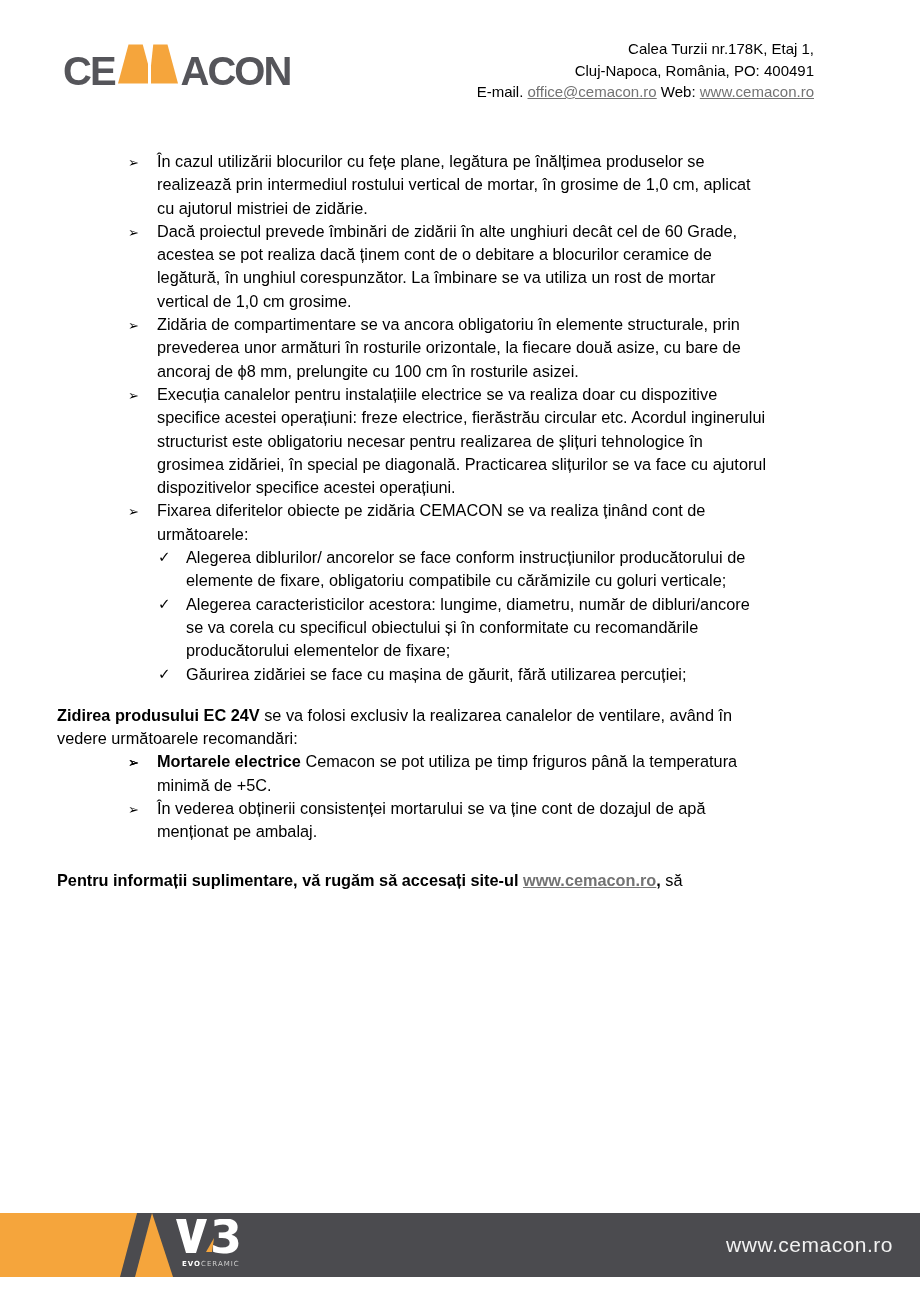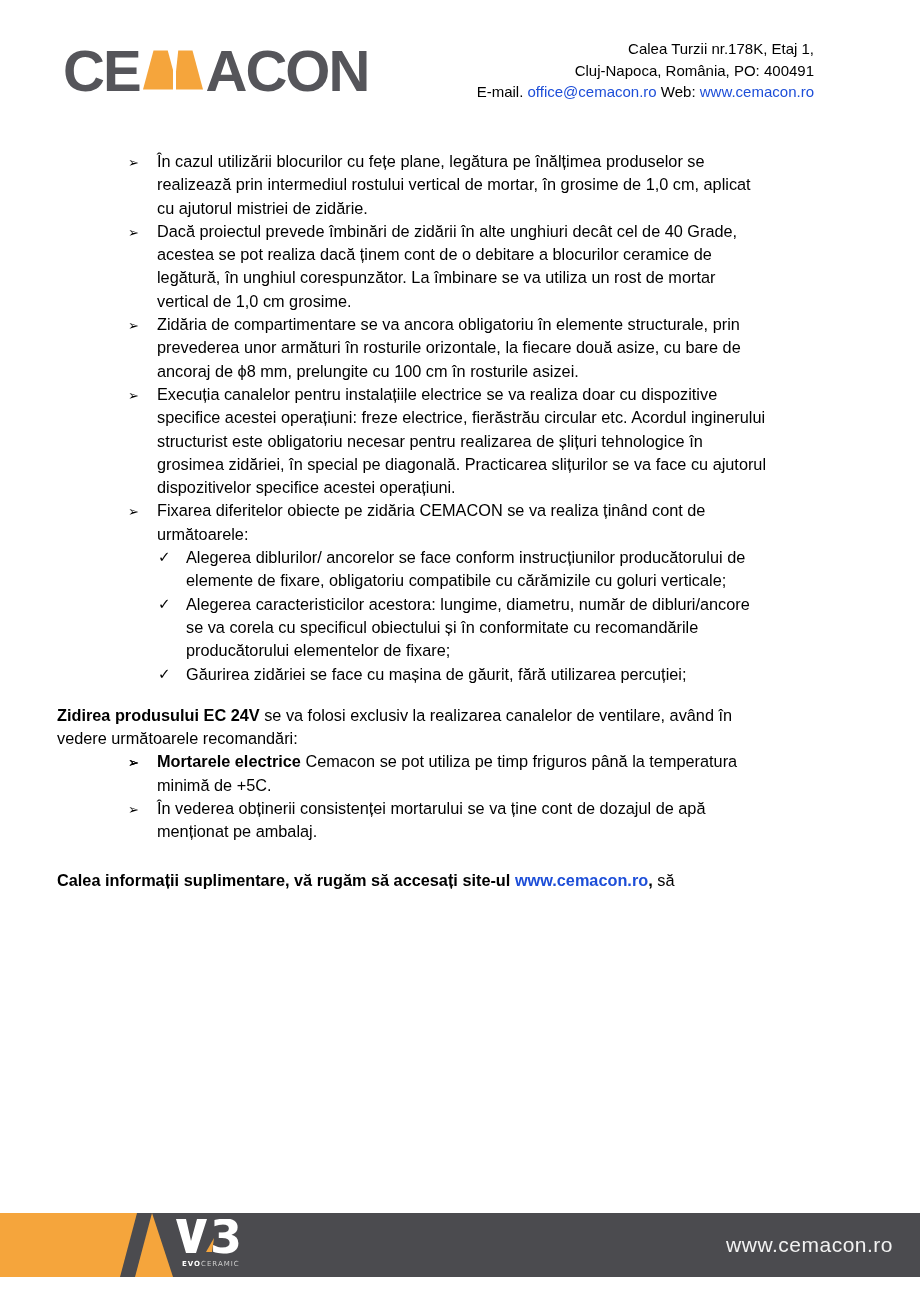--- a/index.html
+++ b/index.html
@@ -1,24 +1,24 @@
 <!DOCTYPE html>
 <html><head>
 <meta charset="utf-8">
 <style>
   html,body{margin:0;padding:0;background:#fff;}
   .page{position:relative;width:920px;height:1300px;background:#ffffff;overflow:hidden;
         font-family:"Liberation Sans","DejaVu Sans",sans-serif;color:#000;}
 
   
-  .logo{position:absolute;left:63px;top:42px;font-weight:bold;font-size:58px;line-height:58px;
+  .logo{position:absolute;left:63px;top:42px;font-weight:bold;font-size:40px;line-height:58px;
         letter-spacing:-2px;color:#55555A;white-space:nowrap;}
   .logo svg{height:42px;width:60px;vertical-align:baseline;margin:0 3px;}
   .hinfo{position:absolute;top:38px;right:106px;text-align:right;font-size:15px;line-height:21.5px;color:#000;}
-  .lnk{color:#1d4ed8;cursor:pointer;}
+  .lnk{color:#737373;text-decoration:underline;cursor:pointer;}
 
   
   .content{position:absolute;top:150px;left:0;width:920px;font-size:16.3px;line-height:23.3px;}
   .btext{white-space:pre-line;}
   .btext *{white-space:pre-line;}
   .bitem{position:relative;padding-left:157px;padding-right:58px;}
   .bitem > .bul{position:absolute;left:128px;top:1px;font-size:13px;font-family:"DejaVu Sans",sans-serif;}
   .citem{position:relative;padding-left:186px;padding-right:52px;}
   .citem > .bul{position:absolute;left:158px;top:0;font-size:15px;font-family:"DejaVu Sans",sans-serif;}
   .para{padding-left:57px;padding-right:58px;}
@@ -48,21 +48,21 @@
     <div>Cluj-Napoca, România, PO: 400491</div>
     <div><span>E-mail. </span><a class="lnk">office@cemacon.ro</a><span> Web: </span><a class="lnk">www.cemacon.ro</a></div>
   </div>
 
   <div class="content">
 
     <div>
       <div class="bitem"><span class="bul">➢</span><span class="btext">În cazul utilizării blocurilor cu fețe plane, legătura pe înălțimea produselor se
 realizează prin intermediul rostului vertical de mortar, în grosime de 1,0 cm, aplicat
 cu ajutorul mistriei de zidărie.</span></div>
-      <div class="bitem"><span class="bul">➢</span><span class="btext">Dacă proiectul prevede îmbinări de zidării în alte unghiuri decât cel de 40 Grade,
+      <div class="bitem"><span class="bul">➢</span><span class="btext">Dacă proiectul prevede îmbinări de zidării în alte unghiuri decât cel de 60 Grade,
 acestea se pot realiza dacă ținem cont de o debitare a blocurilor ceramice de
 legătură, în unghiul corespunzător. La îmbinare se va utiliza un rost de mortar
 vertical de 1,0 cm grosime.</span></div>
       <div class="bitem"><span class="bul">➢</span><span class="btext">Zidăria de compartimentare se va ancora obligatoriu în elemente structurale, prin
 prevederea unor armături în rosturile orizontale, la fiecare două asize, cu bare de
 ancoraj de ϕ8 mm, prelungite cu 100 cm în rosturile asizei.</span></div>
       <div class="bitem"><span class="bul">➢</span><span class="btext">Execuția canalelor pentru instalațiile electrice se va realiza doar cu dispozitive
 specifice acestei operațiuni: freze electrice, fierăstrău circular etc. Acordul inginerului
 structurist este obligatoriu necesar pentru realizarea de șlițuri tehnologice în
 grosimea zidăriei, în special pe diagonală. Practicarea slițurilor se va face cu ajutorul
@@ -83,21 +83,21 @@
     <div>
       <div class="bitem"><span class="bul">➢</span></div>
       <div class="bitem"><span class="bul">➢</span></div>
       <div class="bitem"><span class="bul">➢</span><span class="btext"><b>Mortarele electrice</b><span> Cemacon se pot utiliza pe timp friguros până la temperatura
 minimă de +5C.</span></span></div>
       <div class="bitem"><span class="bul">➢</span><span class="btext">În vederea obținerii consistenței mortarului se va ține cont de dozajul de apă
 menționat pe ambalaj.</span></div>
     </div>
 
     <div class="p-final">
-      <div class="para"><b>Calea informații suplimentare, vă rugăm să accesați site-ul </b><a class="lnk">www.cemacon.ro</a><b>, </b><span class="reg">să</span></div>
+      <div class="para"><b>Pentru informații suplimentare, vă rugăm să accesați site-ul </b><a class="lnk">www.cemacon.ro</a><b>, </b><span class="reg">să</span></div>
     </div>
 
   </div>
 
   <div class="footer">
     <svg class="f-shapes" viewBox="0 0 200 64" preserveAspectRatio="none">
       <polygon points="0,0 137,0 120,64 0,64" fill="#F5A53C"></polygon>
       <polygon points="152,0 173,64 135,64" fill="#F5A53C"></polygon>
     </svg>
     <svg class="v3" viewBox="0 0 68 52">

